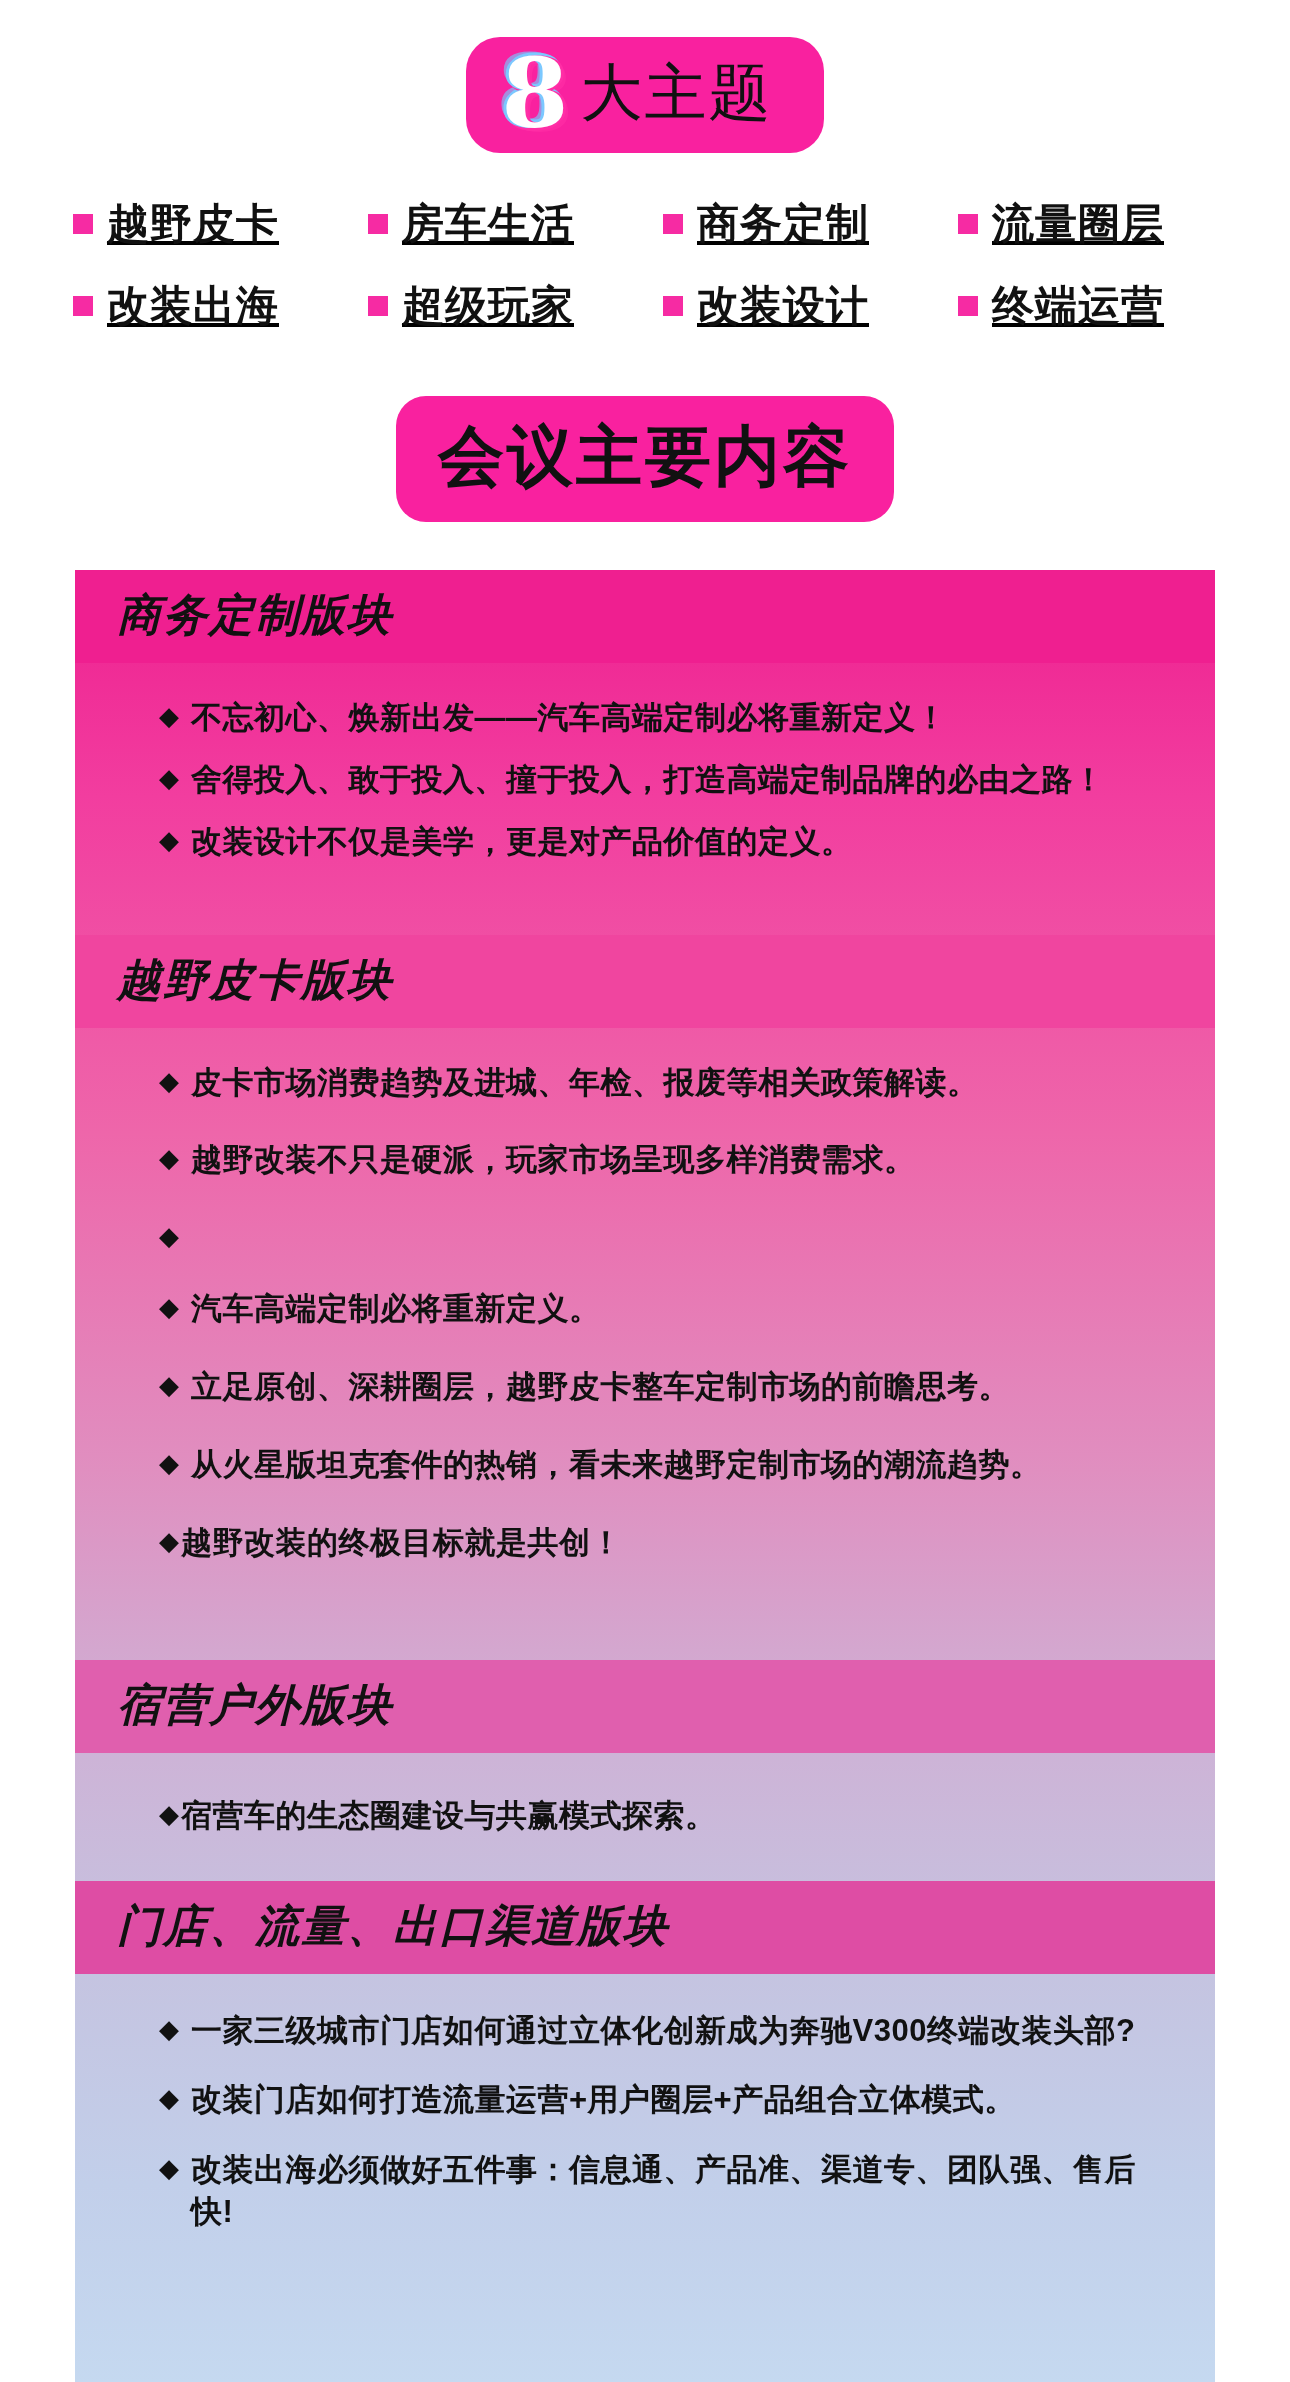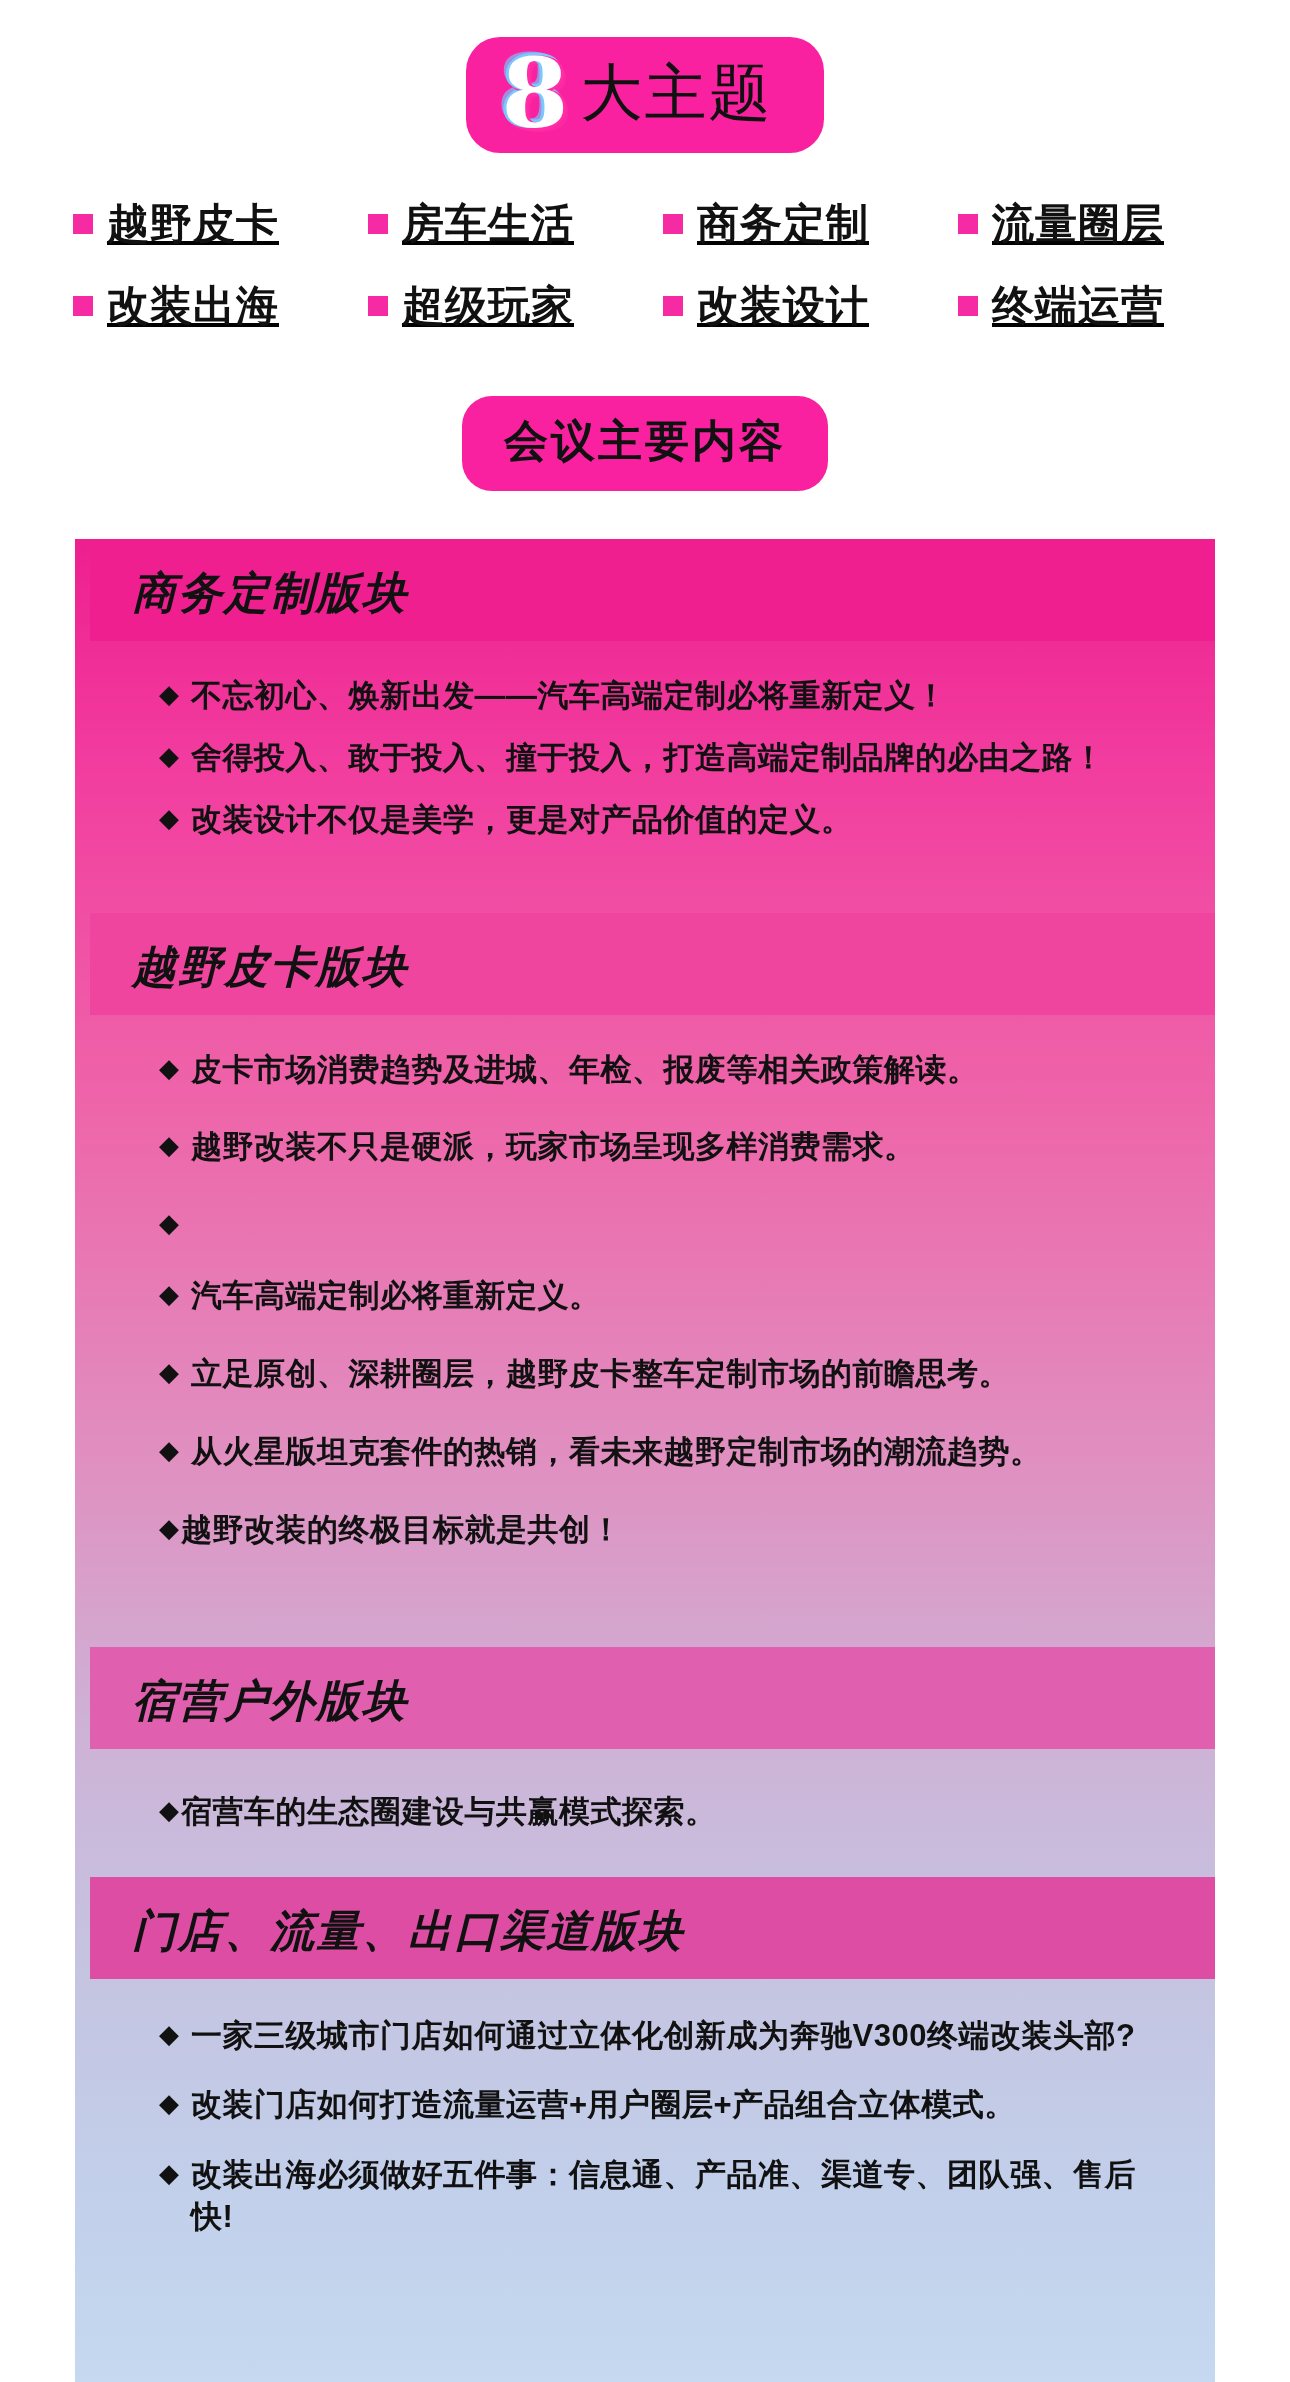--- a/index.html
+++ b/index.html
@@ -121,21 +121,21 @@
     content: "";
     position: absolute;
     left: -16px; right: -16px; top: -10px; bottom: -12px;
     background: #fb54b4;
     border-radius: 40px;
     filter: blur(5px);
     opacity: .9;
     z-index: -1;
   }
   .section-title-text {
-    font-size: 44px;
+    font-size: 66px;
     font-weight: bold;
     color: #111111;
     letter-spacing: 3px;
     white-space: nowrap;
   }
 
   
   .panel {
     position: relative;
     width: 1140px;
@@ -147,23 +147,22 @@
         #e08fc0 48%,
         #ceb2d6 62%,
         #c5c3e0 74%,
         #c2cfea 86%,
         #c6dcf2 100%);
     padding-bottom: 150px;
   }
 
   .block-header {
     position: relative;
-    padding: 25px 0 18px 42px;
+    padding: 16px 0 18px 42px;
     margin-bottom: 0;
-    margin-left: 15px;
   }
   .block-header .bar {
     position: absolute;
     left: 0; right: 0; top: 0; bottom: 0;
     z-index: 0;
   }
   .block-header .label {
     position: relative;
     z-index: 1;
     font-size: 44px;

